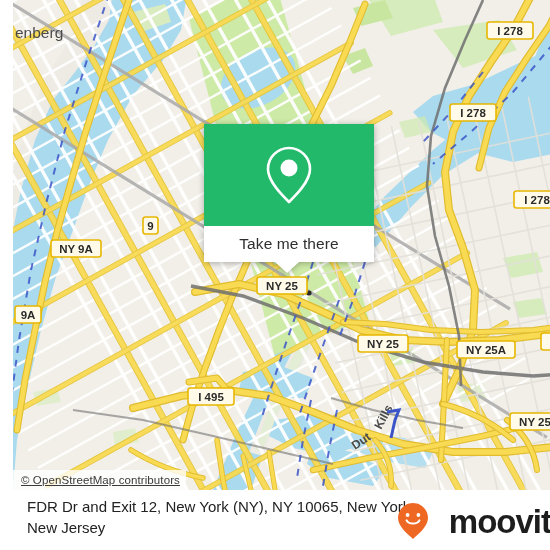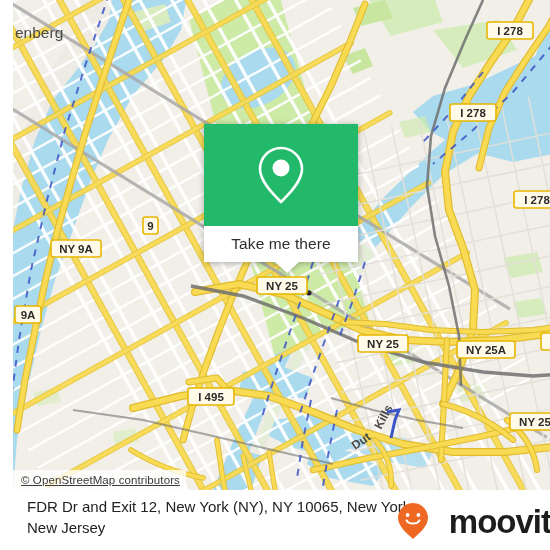--- a/index.html
+++ b/index.html
@@ -41,21 +41,21 @@
     letter-spacing: 0.1px;
     white-space: nowrap;
     z-index: 30;
     text-decoration: underline;
   }
 
   
   #popup-card {
     position: absolute;
     left: 191px; top: 124px;
-    width: 154px;
+    width: 170px;
     z-index: 40;
     filter: drop-shadow(0 1px 3px rgba(0,0,0,0.30));
   }
   #popup-head {
     height: 102px;
     background: #22b96a;
     display: flex; align-items: center; justify-content: center;
   }
   #popup-foot {
     height: 36px;

